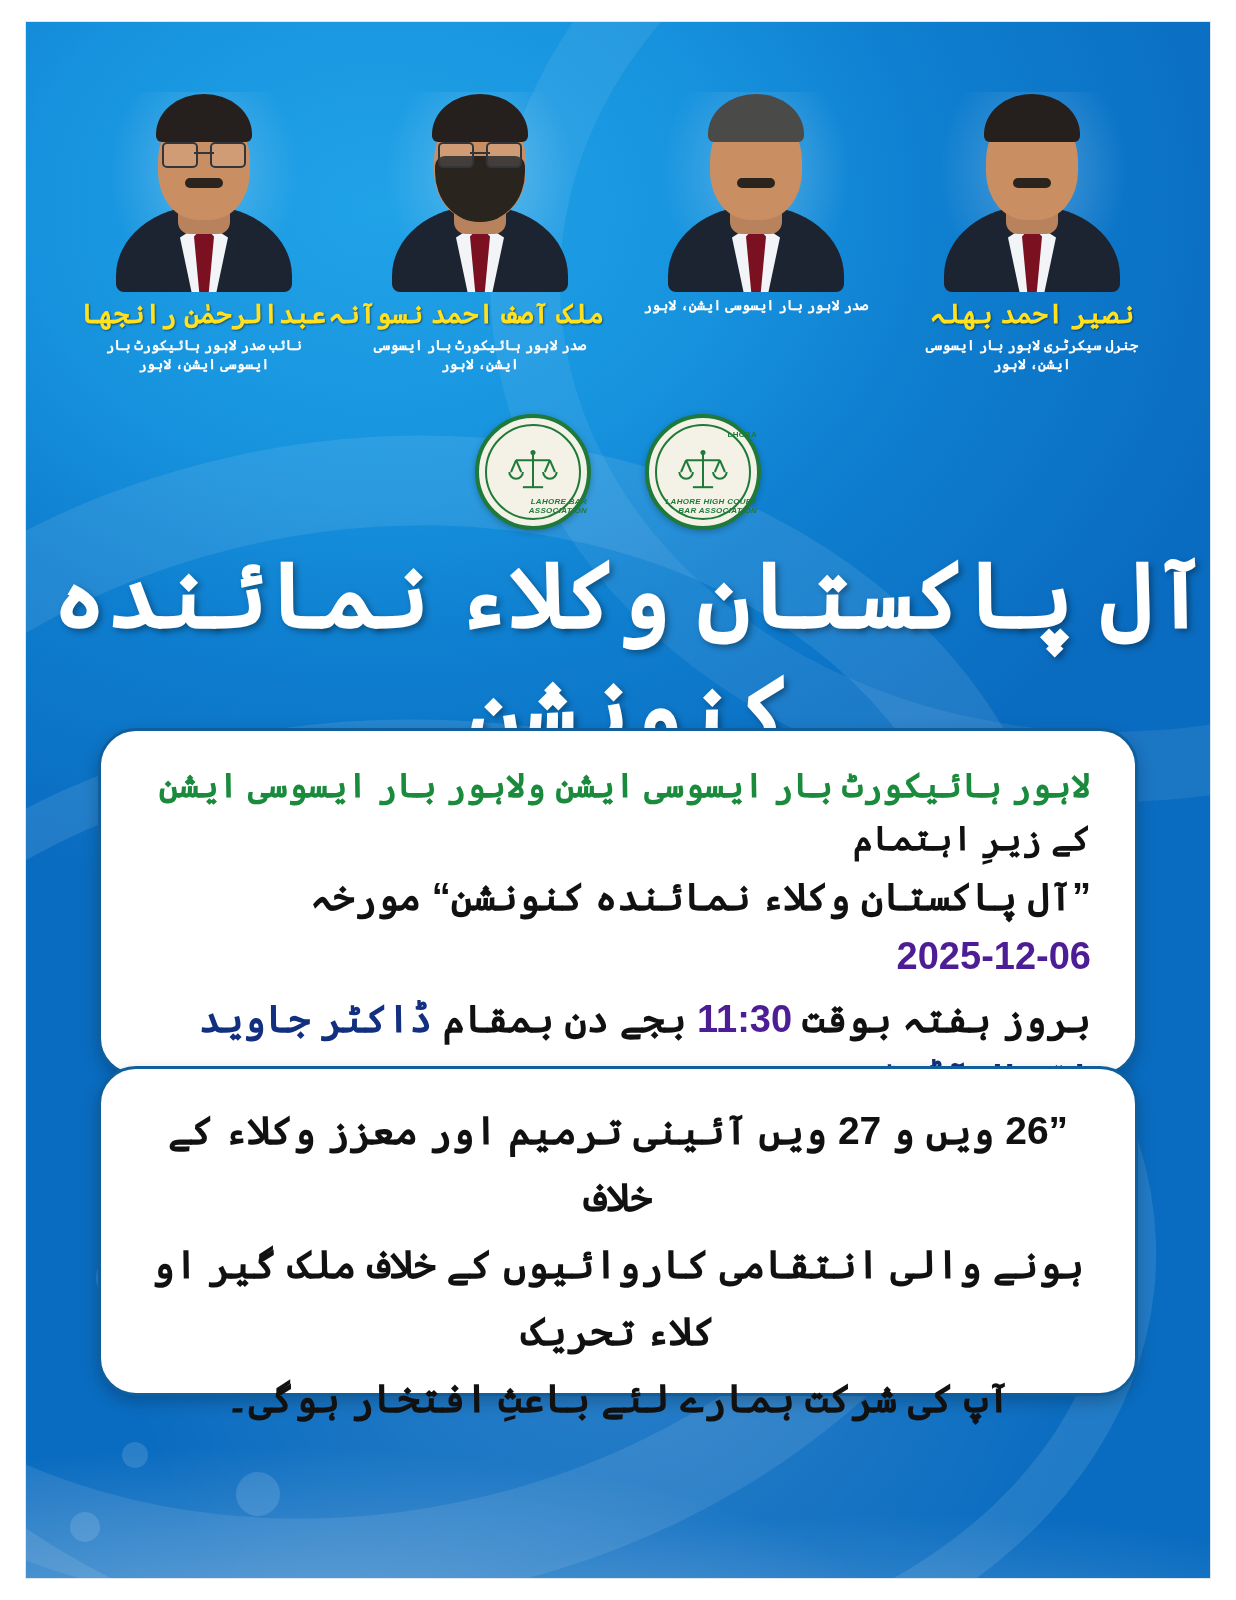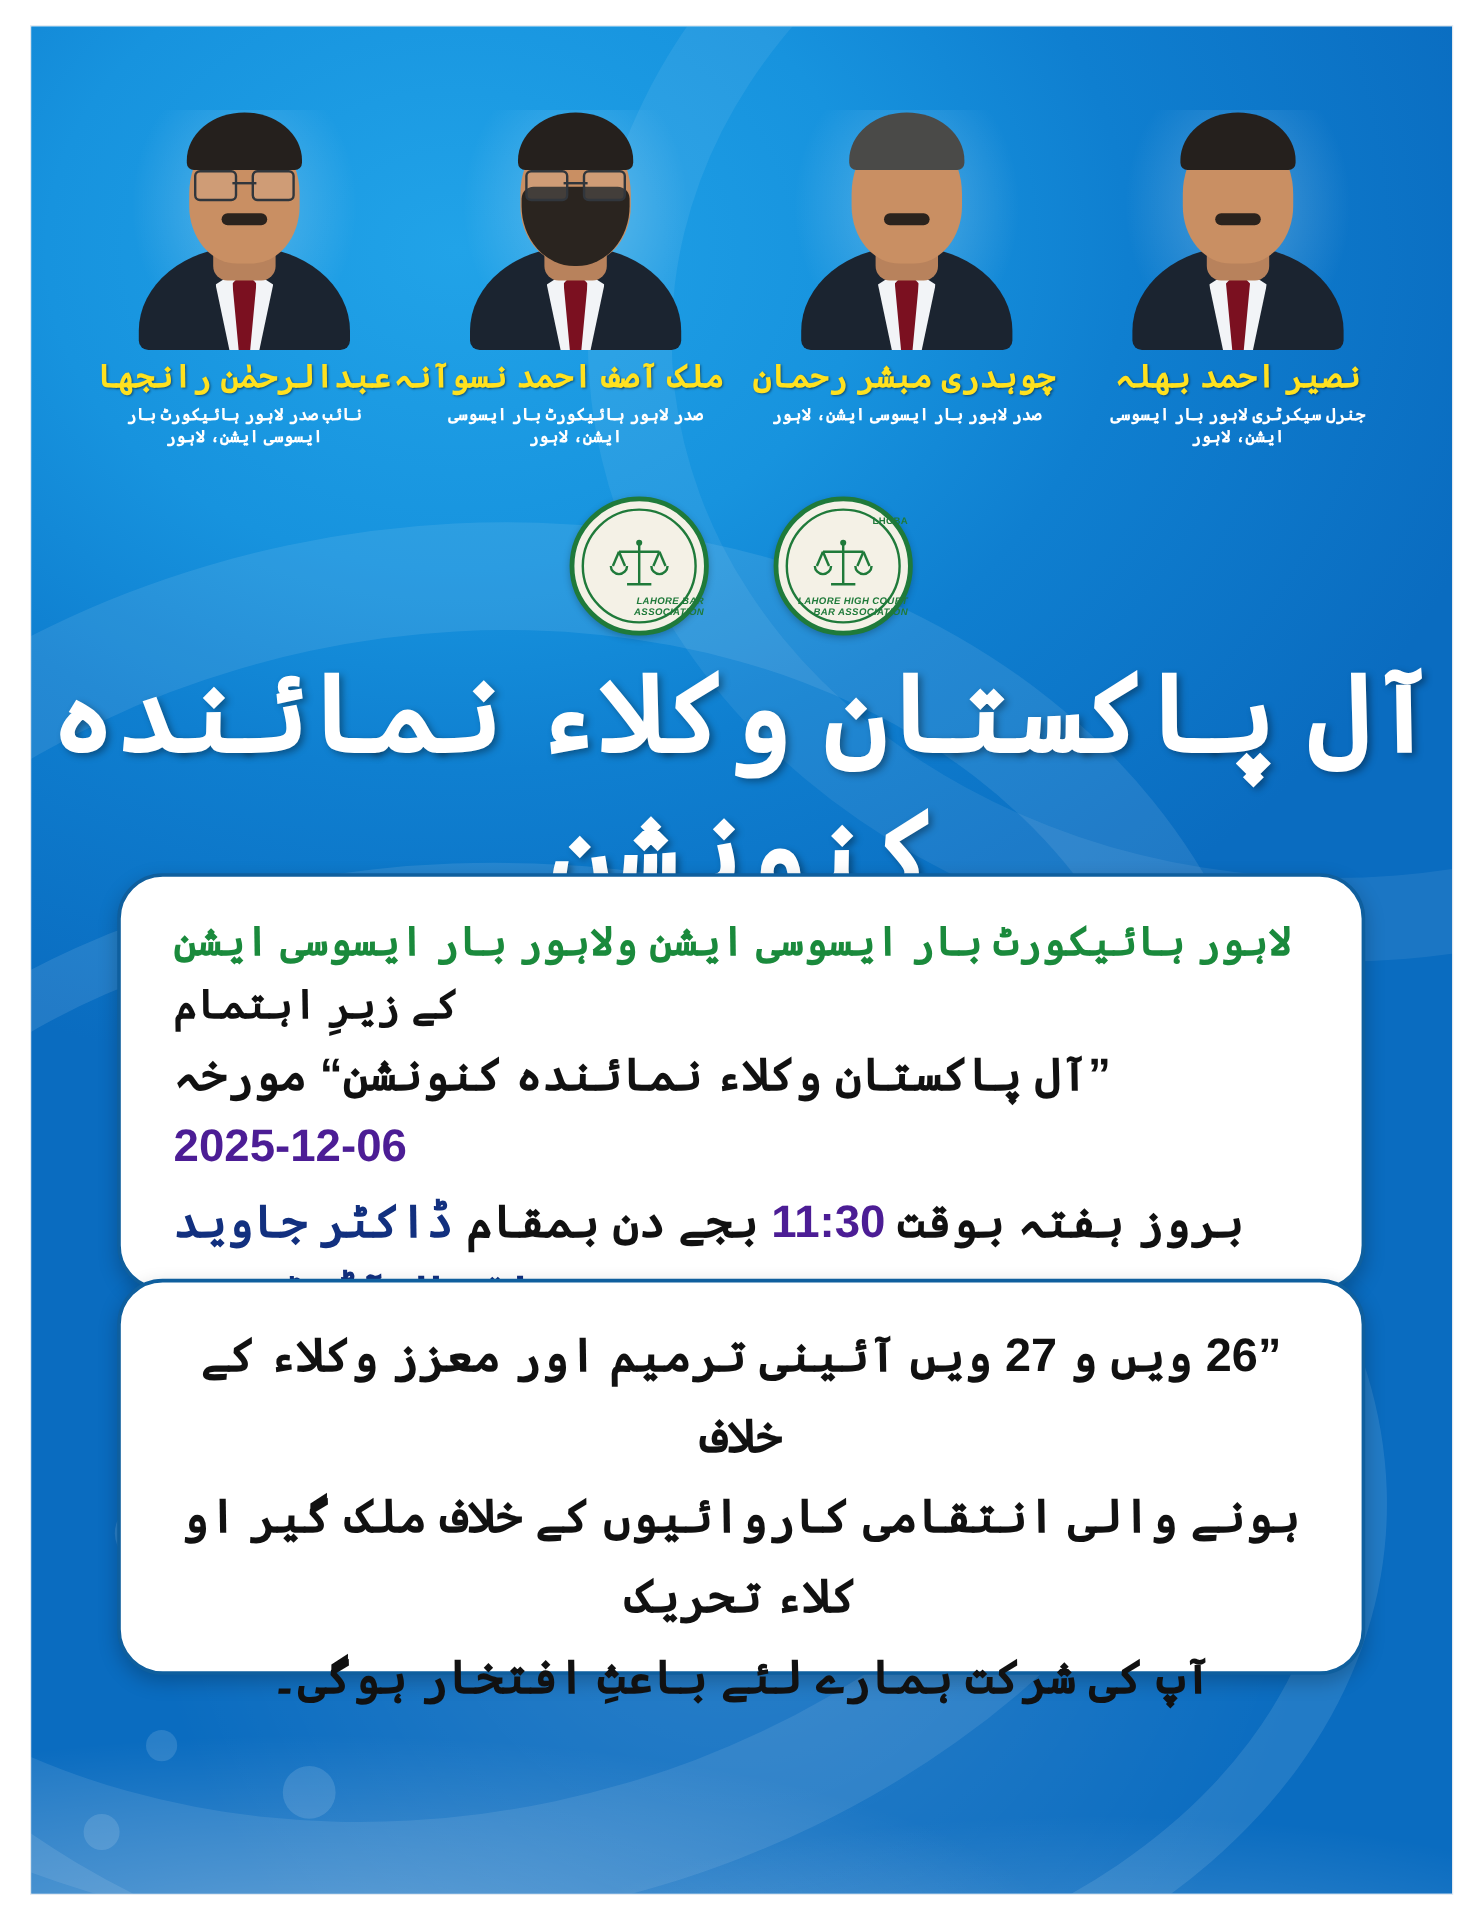--- a/index.html
+++ b/index.html
@@ -231,21 +231,21 @@
     font-weight: 700;
     color: #1f7a3a;
     letter-spacing: 0.3px;
   }
   .logo .ltext-top { top: 12px; }
   .logo .ltext-bot { bottom: 11px; font-style: italic; }
 
   
   .headline {
     position: absolute;
-    left: 2px; top: 516px;
+    left: 12px; top: 516px;
     width: 100%;
     text-align: center;
     direction: rtl;
     font-size: 92px;
     font-weight: 700;
     color: #ffffff;
     letter-spacing: 1px;
     text-shadow: 3px 3px 6px rgba(0,0,0,0.35);
     line-height: 1.25;
   }
@@ -260,21 +260,21 @@
     border: 3px solid #0f5f9e;
     box-shadow: 0 6px 16px rgba(0,0,0,0.22);
     direction: rtl;
     box-sizing: border-box;
     padding: 28px 44px;
   }
   .panel-1 { top: 706px; height: 348px; }
   .panel-2 { top: 1044px; height: 330px; }
 
   .p1-line {
-    text-align: left;
+    text-align: right;
     line-height: 1.55;
     margin: 0 0 4px 0;
   }
   .t-black { color: #111111; font-weight: 700; }
   .t-green { color: #1a8a3c; font-weight: 700; }
   .t-red   { color: #4c1d95; font-weight: 700; }
   .t-blue  { color: #12307f; font-weight: 700; }
 
   .sz-34 { font-size: 34px; }
   .sz-38 { font-size: 38px; }
@@ -363,21 +363,20 @@
         <div class="p-beard"></div>
         <div class="p-hair" style="background:#4a4a48;"></div>
         <div class="p-glass">
             <i class="l"></i>
             <i class="r"></i>
             <b></b>
           </div>
         <div class="p-mous"></div>
         <div class="p-cap"></div>
       </div>
-      <div class="leader-name">چوہدری مبشر رحمان</div>
       <div class="leader-title">صدر لاہور بار ایسوسی ایشن، لاہور</div>
     </div>
 
     <div class="leader has-mous">
       <div class="portrait">
         <div class="p-bg"></div>
         <div class="p-suit"></div>
         <div class="p-shirt"></div>
         <div class="p-tie"></div>
         <div class="p-neck"></div>

